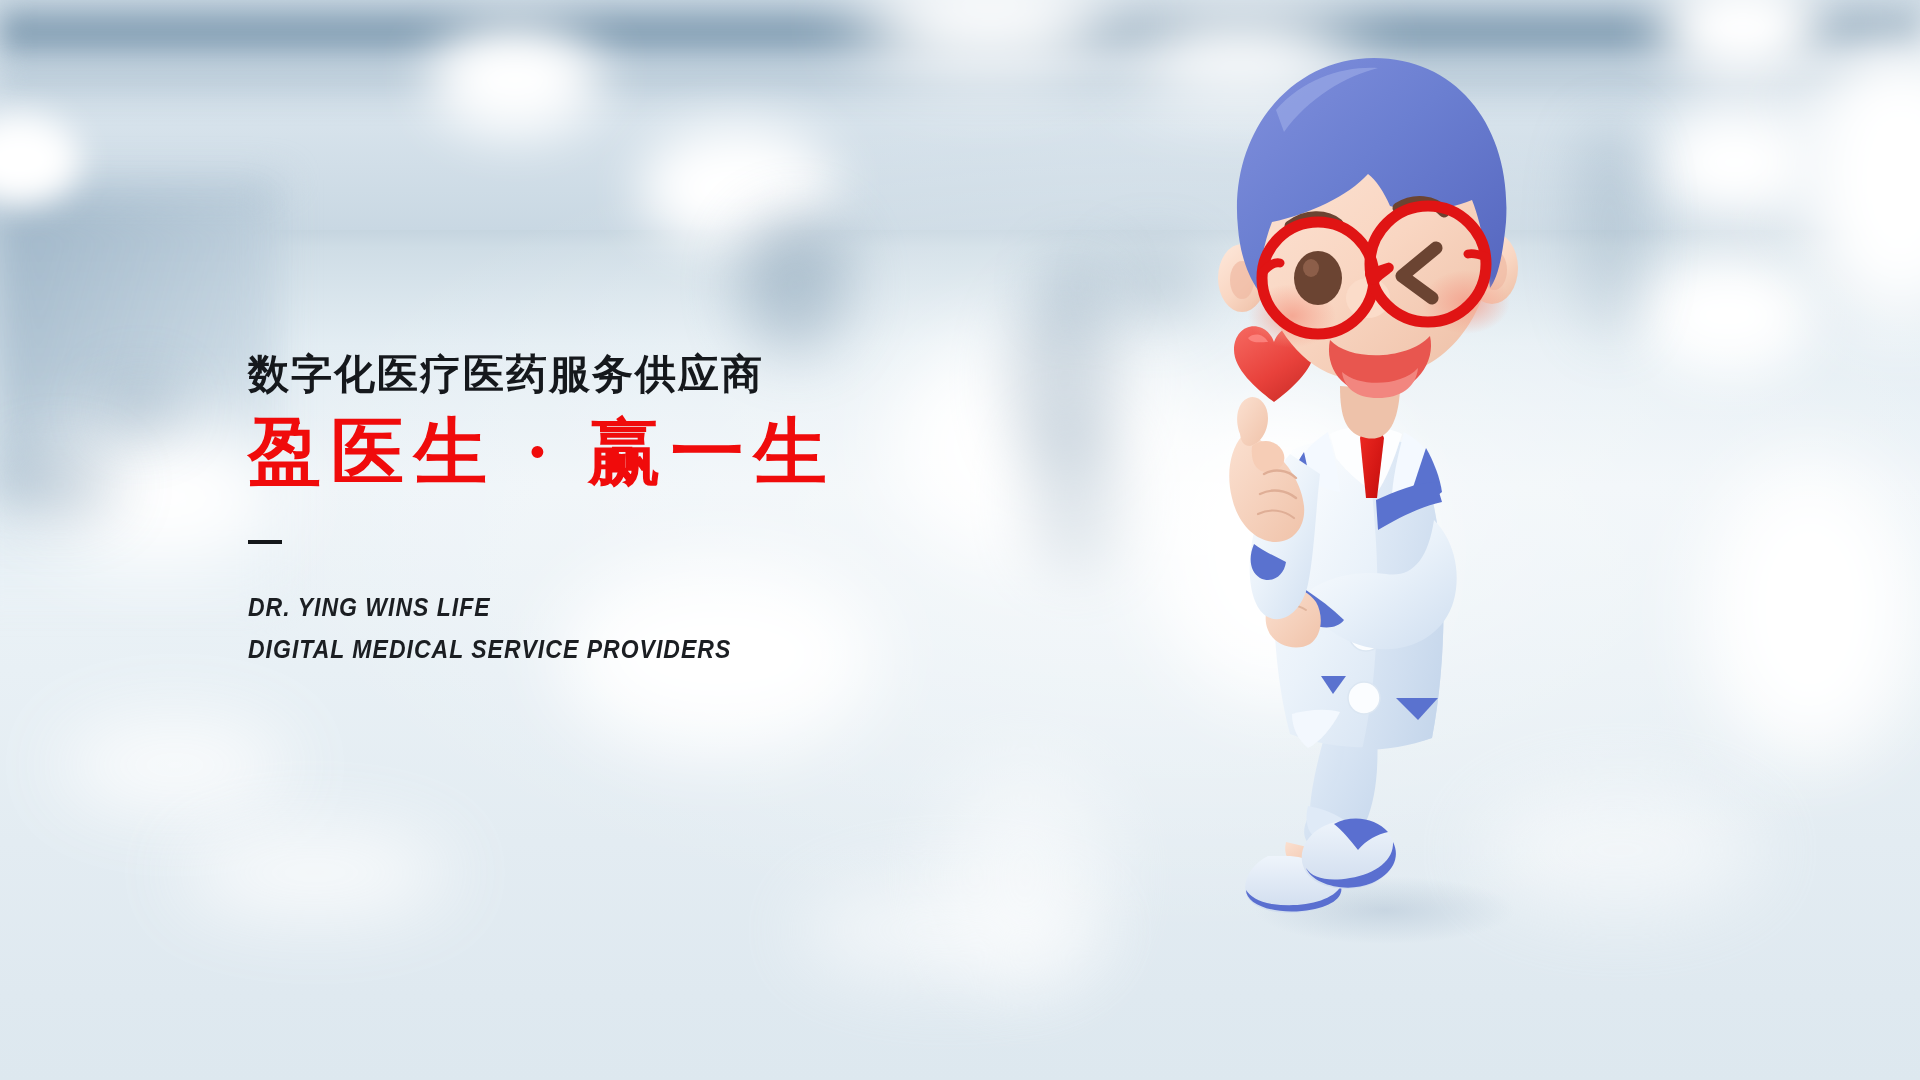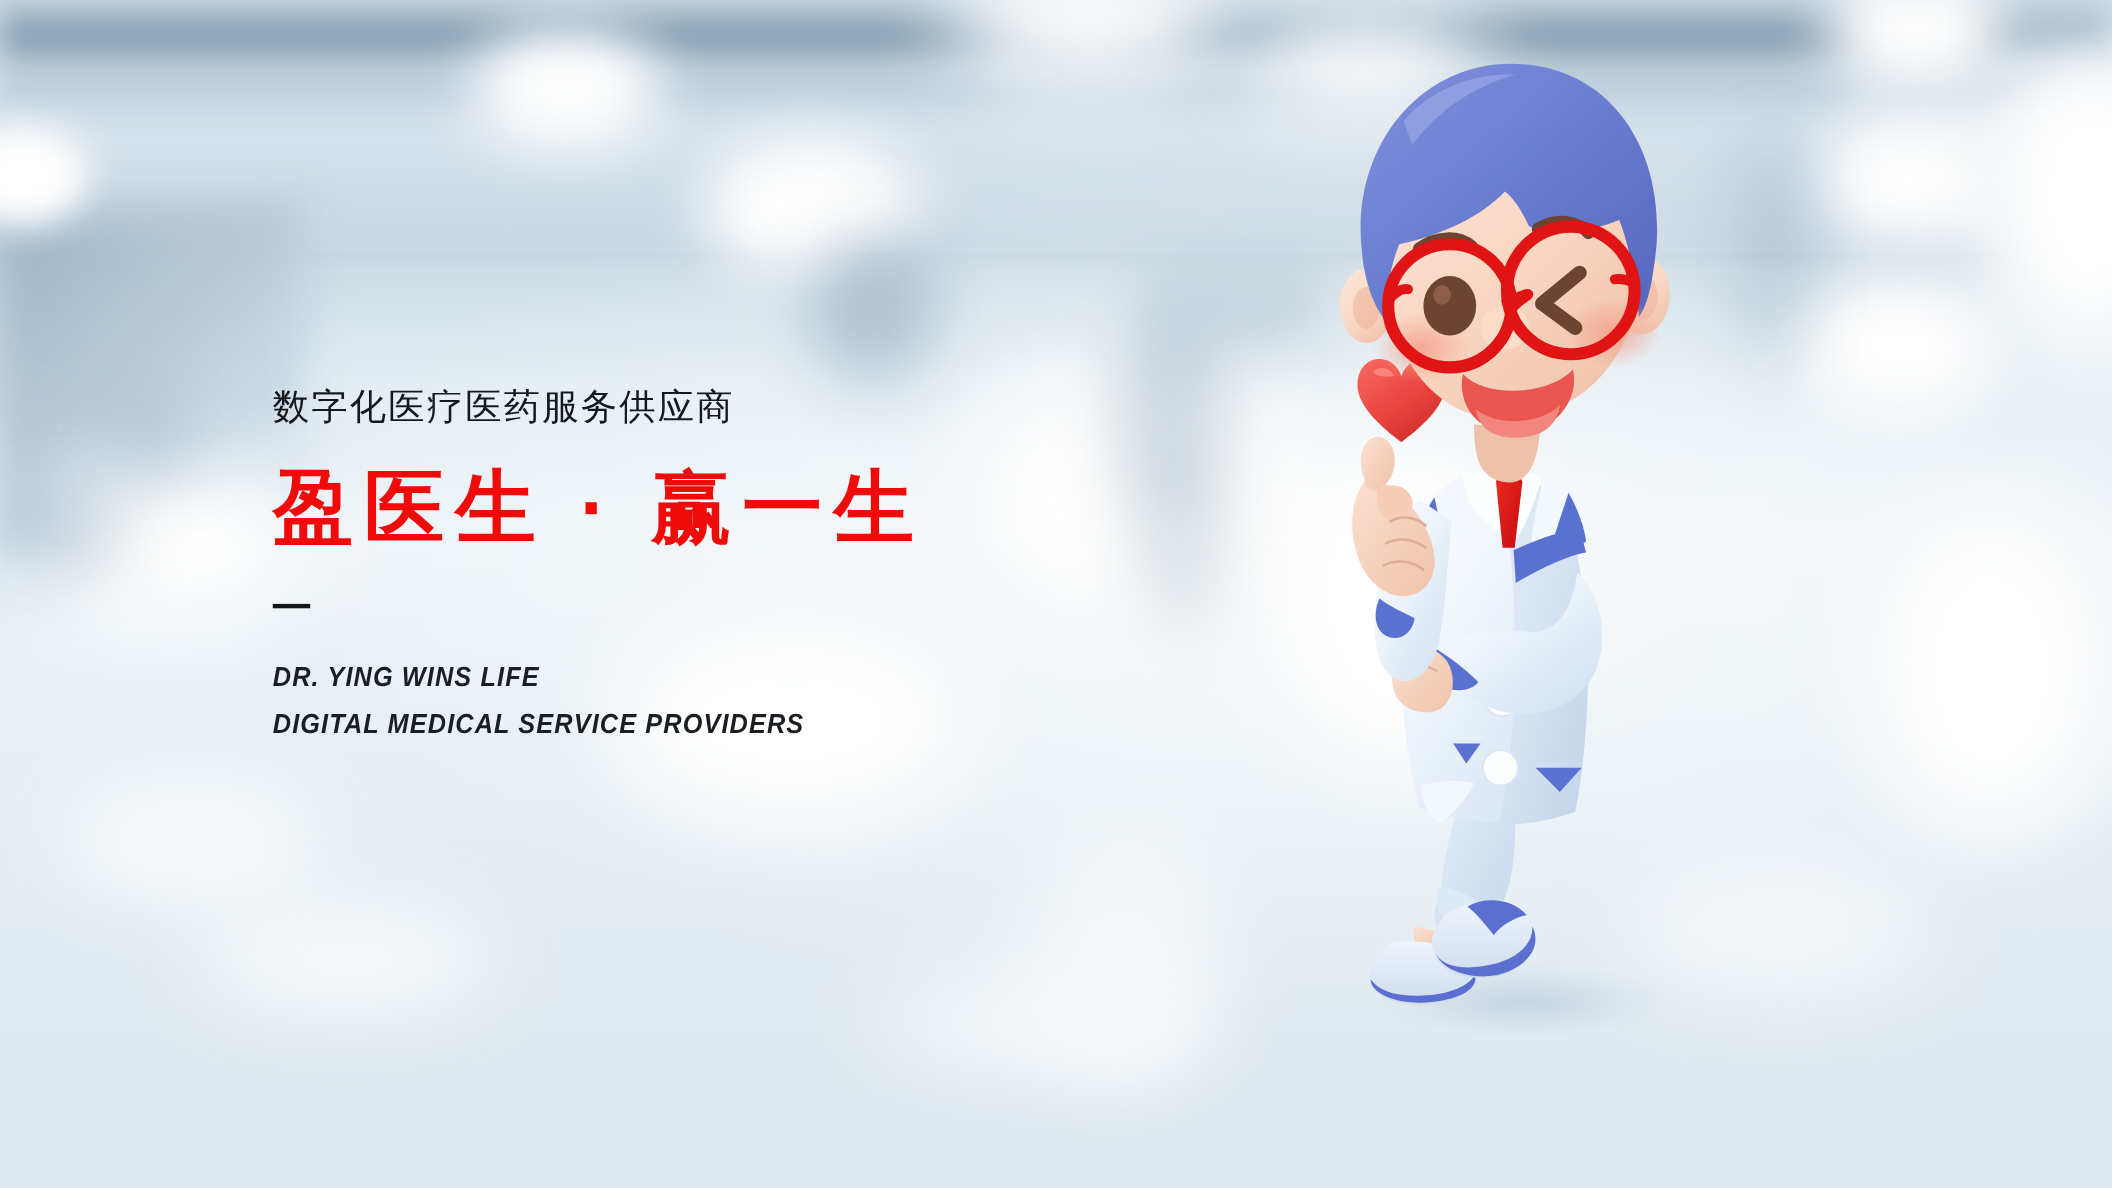--- a/index.html
+++ b/index.html
@@ -97,38 +97,38 @@
 
   
   #text-block {
     position: absolute;
     left: 248px;
     top: 352px;
     width: 760px;
   }
 
   #headline {
-    font-size: 33px;
+    font-size: 41px;
     line-height: 1.1;
     letter-spacing: 2px;
     color: #15181c;
-    font-weight: 400;
+    font-weight: 700;
     white-space: nowrap;
     font-family: "DejaVu Sans", "Liberation Sans", sans-serif;
   }
 
   #main-title {
-    margin-top: 36px;
+    margin-top: 18px;
     font-size: 73px;
     line-height: 1.05;
     letter-spacing: 10px;
     color: #f00b0b;
     font-weight: 700;
     white-space: nowrap;
-    font-family: Liberation Sans, sans-serif;
+    font-family: Liberation Serif, serif;
   }
 
   #divider {
     margin-top: 48px;
     width: 34px;
     height: 4px;
     background: #14171a;
   }
 
   #sub-en {

